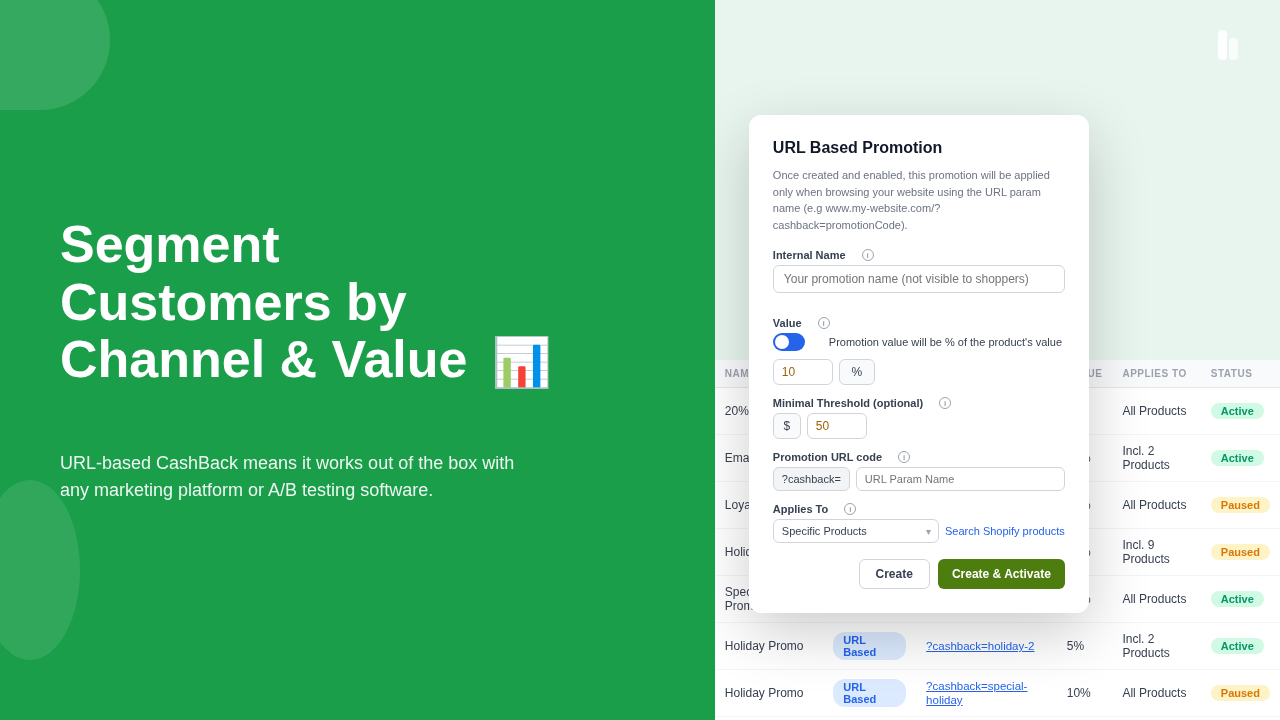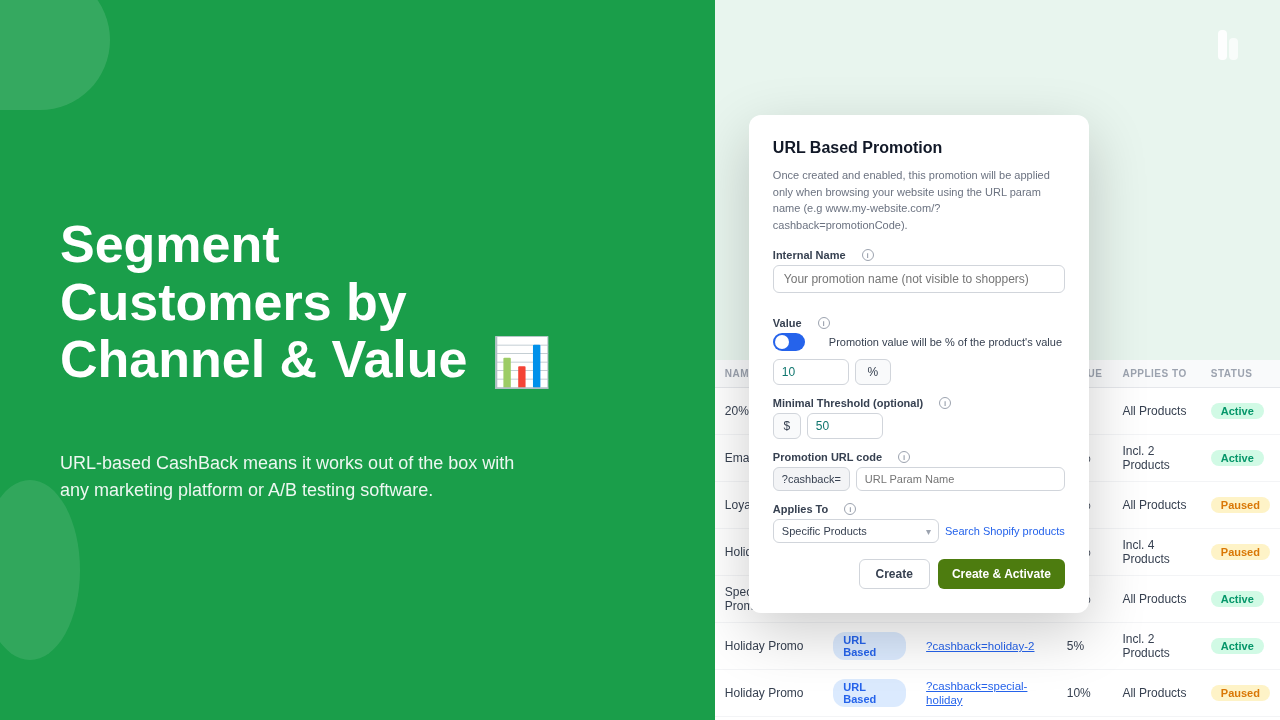--- a/index.html
+++ b/index.html
@@ -255,26 +255,26 @@
       color: #374151;
     }
 
     .value-row {
       display: flex;
       gap: 6px;
       margin-bottom: 12px;
     }
 
     .small-input {
-      width: 76px;
+      width: 60px;
       border: 1px solid #d1d5db;
       border-radius: 6px;
       padding: 5px 8px;
       font-size: 12px;
-      color: #0f766e;
+      color: #a16207;
     }
 
     .unit-box {
       width: 36px;
       border: 1px solid #d1d5db;
       border-radius: 6px;
       display: flex;
       align-items: center;
       justify-content: center;
       font-size: 12px;
@@ -459,21 +459,21 @@
     <td><span></span></td>
     <td>10%</td>
     <td>All Products</td>
     <td><span class="status-badge status-paused">Paused</span></td>
   </tr>
           <tr>
     <td>Holiday Promo</td>
     <td><span class="badge badge-url">URL Based</span></td>
     <td><span class="url-link">?cashback=holiday</span></td>
     <td>20%</td>
-    <td>Incl. 4 Products</td>
+    <td>Incl. 9 Products</td>
     <td><span class="status-badge status-paused">Paused</span></td>
   </tr>
           <tr>
     <td>Special Holiday Promo</td>
     <td><span class="badge badge-sitewide">Sitewide</span></td>
     <td><span>—</span></td>
     <td>25%</td>
     <td>All Products</td>
     <td><span class="status-badge status-active">Active</span></td>
   </tr>

